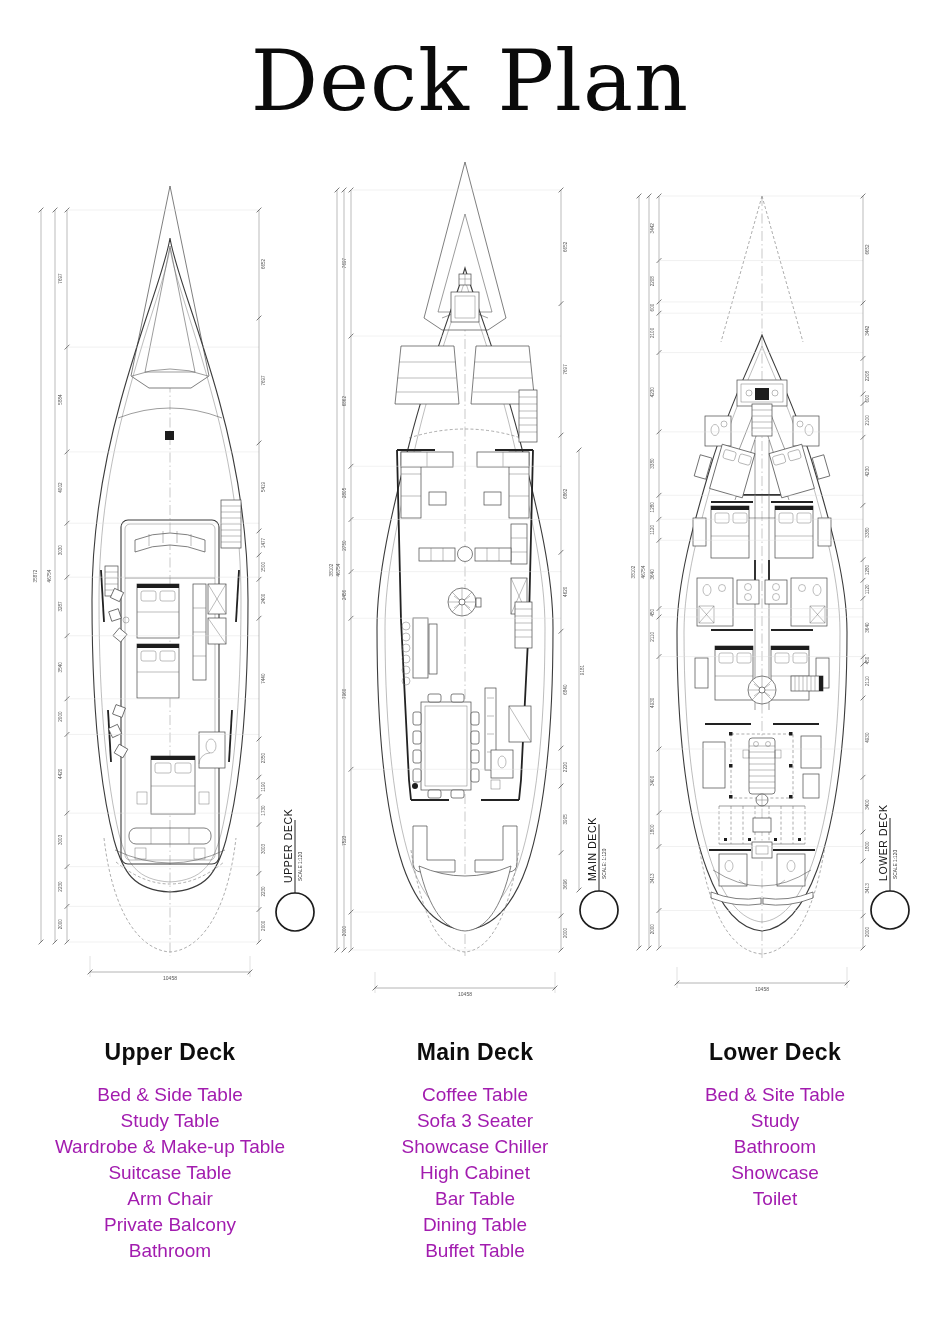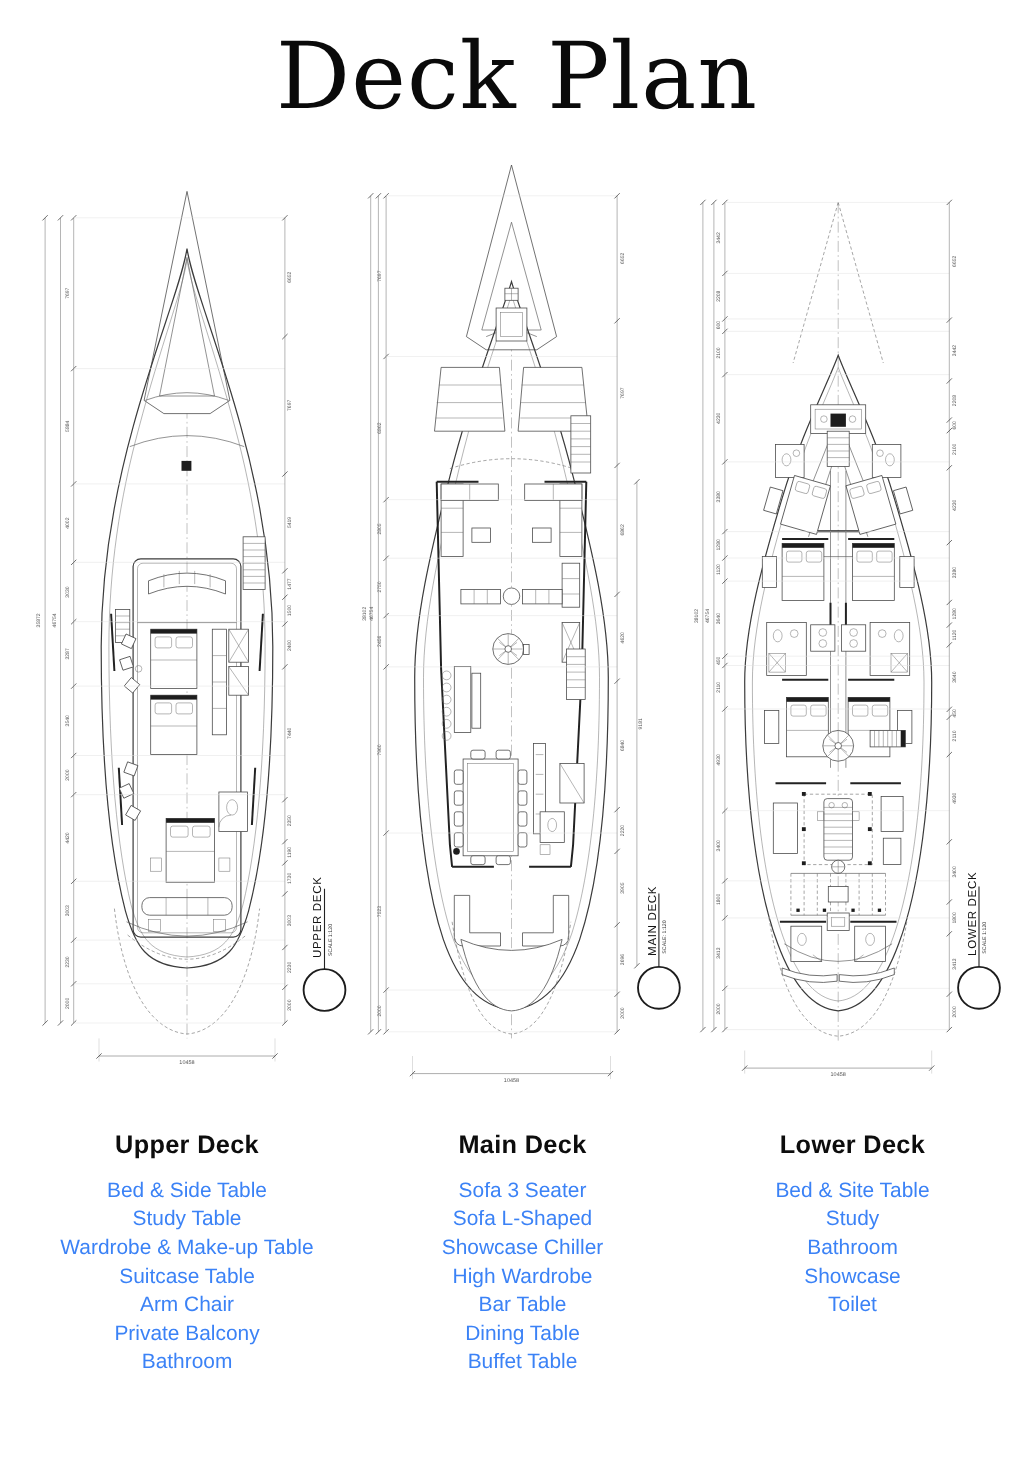--- a/index.html
+++ b/index.html
@@ -1,35 +1,35 @@
 <!DOCTYPE html>
 <html><head>
 <meta charset="utf-8">
 <style>
   html,body{margin:0;padding:0;background:#fff;}
   .page{position:relative;width:940px;height:1336px;background:#fff;overflow:hidden;
         font-family:"Liberation Sans",sans-serif;color:#111;}
   .title{font-family:"DejaVu Serif",serif;font-weight:500;font-size:84px;line-height:1.12;
-         text-align:center;margin:0;padding-top:22px;letter-spacing:1px;color:#0a0a0a;}
+         text-align:center;margin:0;padding-top:34px;letter-spacing:1px;color:#0a0a0a;}
   .plans{display:flex;justify-content:center;margin-top:22px;}
   .plan svg{display:block;}
   
   svg .o{fill:none;stroke:#3c3c3c;stroke-width:1.1;}
   svg .i{fill:none;stroke:#5a5a5a;stroke-width:.6;}
   svg .t{fill:none;stroke:#6b6b6b;stroke-width:.45;}
   svg .f{fill:#fff;stroke:#474747;stroke-width:.7;}
   svg .dk{fill:#1d1d1d;stroke:none;}
   svg .wall{fill:none;stroke:#222;stroke-width:1.8;}
   svg .dash{fill:none;stroke:#777;stroke-width:.6;stroke-dasharray:3 2.2;}
   svg .cl{fill:none;stroke:#909090;stroke-width:.5;stroke-dasharray:10 3 1.5 3;}
   .features{display:flex;justify-content:center;margin-top:34px;text-align:center;}
   .fcol{width:310px;}
   .fcol:nth-child(2),.fcol:nth-child(3){width:300px;}
   .fcol h3{font-size:23px;font-weight:bold;margin:0 0 16px;letter-spacing:.3px;color:#0d0d0d;}
-  .feat{font-size:19px;line-height:26px;color:#3b82f6;}
+  .feat{font-size:19px;line-height:26px;color:#a21caf;}
 </style>
 </head>
 <body>
 
 <div class="page">
 
   <h1 class="title">Deck Plan</h1>
 
   <div class="plans">
 
@@ -703,24 +703,24 @@
           <div class="feat">Wardrobe &amp; Make-up Table</div>
           <div class="feat">Suitcase Table</div>
           <div class="feat">Arm Chair</div>
           <div class="feat">Private Balcony</div>
           <div class="feat">Bathroom</div>
         </div>
     </div>
     <div class="fcol">
       <h3>Main Deck</h3>
       <div>
+          <div class="feat">Coffee Table</div>
           <div class="feat">Sofa 3 Seater</div>
-          <div class="feat">Sofa L-Shaped</div>
           <div class="feat">Showcase Chiller</div>
-          <div class="feat">High Wardrobe</div>
+          <div class="feat">High Cabinet</div>
           <div class="feat">Bar Table</div>
           <div class="feat">Dining Table</div>
           <div class="feat">Buffet Table</div>
         </div>
     </div>
     <div class="fcol">
       <h3>Lower Deck</h3>
       <div>
           <div class="feat">Bed &amp; Site Table</div>
           <div class="feat">Study</div>

